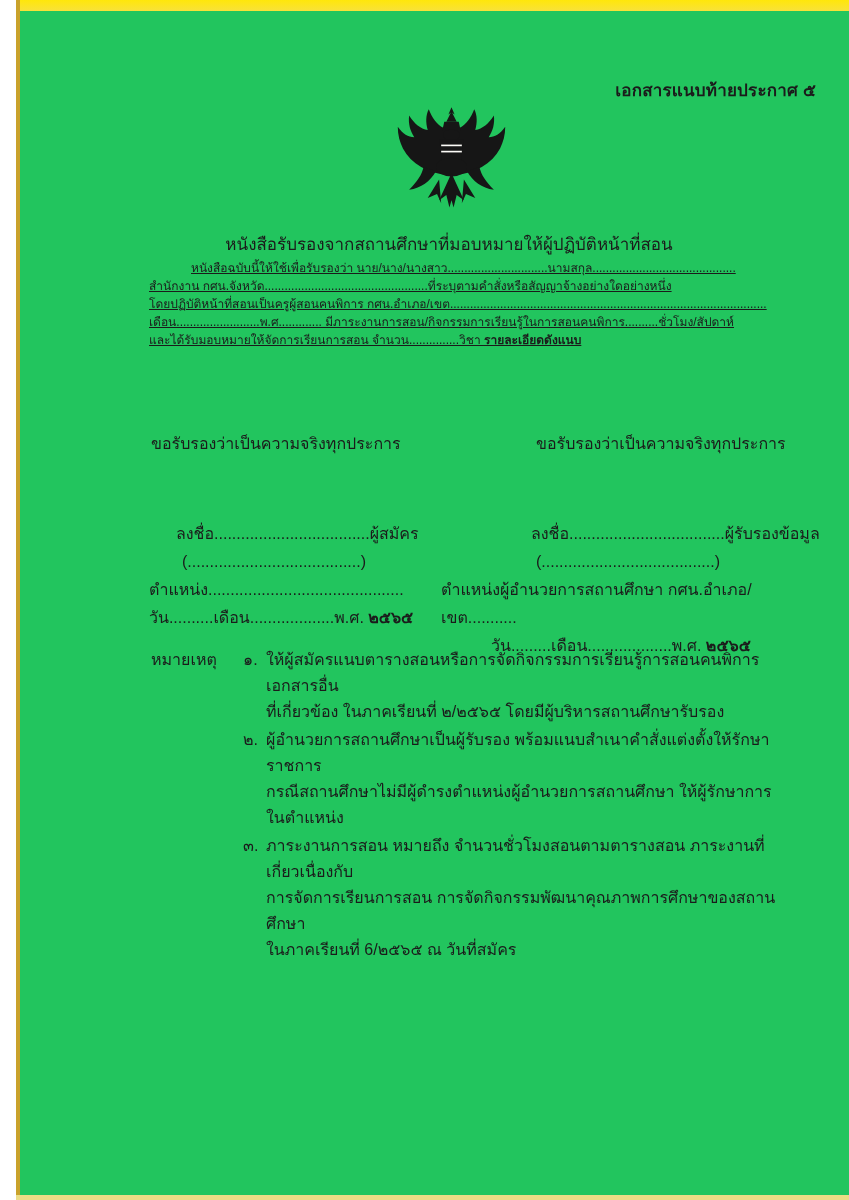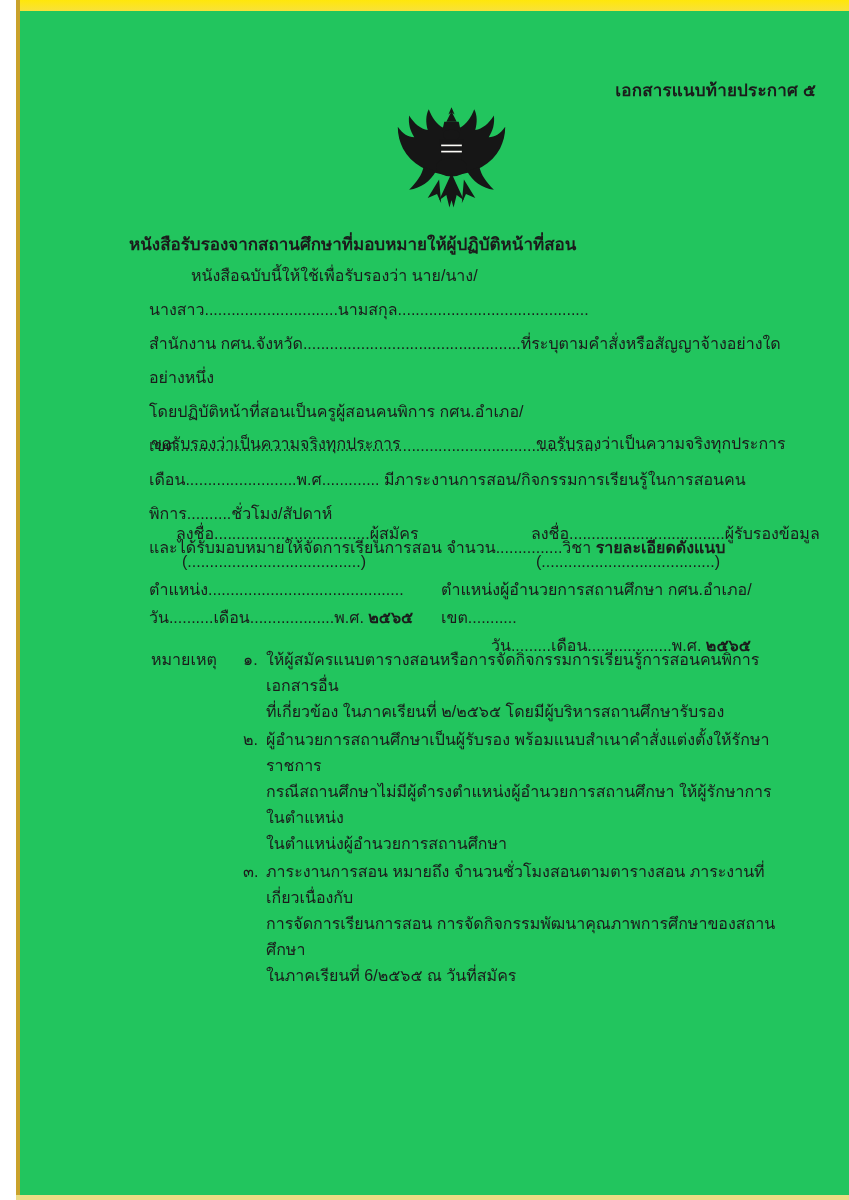--- a/index.html
+++ b/index.html
@@ -25,27 +25,28 @@
   .attachment-label {
     position: absolute; top: 76px; right: 49px;
     font-size: 17px; font-weight: 700; letter-spacing: .2px;
   }
 
   .emblem { position: absolute; top: 103px; left: 358px; width: 155px; height: 122px; }
   .emblem svg { width: 100%; height: 100%; display: block; }
 
   .doc-title {
     position: absolute; top: 230px; left: 113px; width: 640px;
-    text-align: left; font-size: 17px; font-weight: 700;
+    text-align: center; font-size: 17px; font-weight: 400;
   }
 
   .body-par {
     position: absolute; top: 259px; left: 133px; width: 662px;
-    font-size: 16px; line-height: 34px;
+    font-size: 12px; line-height: 18px;
     word-break: break-word;
+    text-decoration: underline;
   }
   .body-par .indent { text-indent: 42px; }
   .bold { font-weight: 700; }
 
   .certify-left  { position: absolute; top: 431px; left: 135px; font-size: 16px; }
   .certify-right { position: absolute; top: 431px; left: 520px; font-size: 16px; }
 
   .sig-col { position: absolute; font-size: 16px; line-height: 28px; }
   .sig-col.left  { top: 520px; left: 133px; width: 330px; }
   .sig-col.right { top: 520px; left: 425px; width: 380px; }
@@ -140,21 +141,20 @@
       <div class="note-lines">
         <div>ให้ผู้สมัครแนบตารางสอนหรือการจัดกิจกรรมการเรียนรู้การสอนคนพิการ เอกสารอื่น</div>
         <div>ที่เกี่ยวข้อง ในภาคเรียนที่ ๒/๒๕๖๕ โดยมีผู้บริหารสถานศึกษารับรอง</div>
       </div>
     </div>
     <div class="note-item">
       <div class="note-num">๒.</div>
       <div class="note-lines">
         <div>ผู้อำนวยการสถานศึกษาเป็นผู้รับรอง พร้อมแนบสำเนาคำสั่งแต่งตั้งให้รักษาราชการ</div>
         <div>กรณีสถานศึกษาไม่มีผู้ดำรงตำแหน่งผู้อำนวยการสถานศึกษา ให้ผู้รักษาการในตำแหน่ง</div>
-        <div>ในตำแหน่งผู้อำนวยการสถานศึกษา</div>
       </div>
     </div>
     <div class="note-item">
       <div class="note-num">๓.</div>
       <div class="note-lines">
         <div>ภาระงานการสอน หมายถึง จำนวนชั่วโมงสอนตามตารางสอน ภาระงานที่เกี่ยวเนื่องกับ</div>
         <div>การจัดการเรียนการสอน การจัดกิจกรรมพัฒนาคุณภาพการศึกษาของสถานศึกษา</div>
         <div>ในภาคเรียนที่ 6/๒๕๖๕ ณ วันที่สมัคร</div>
       </div>
     </div>

